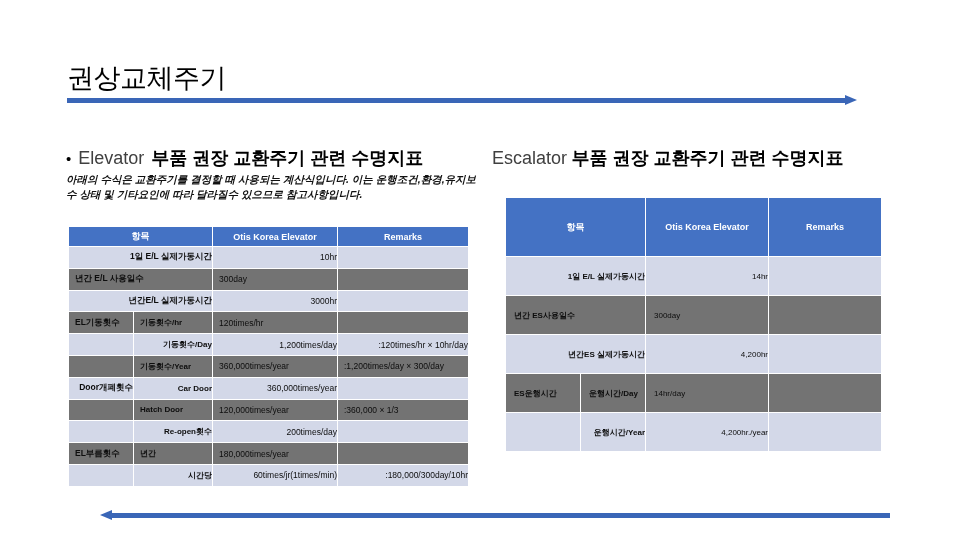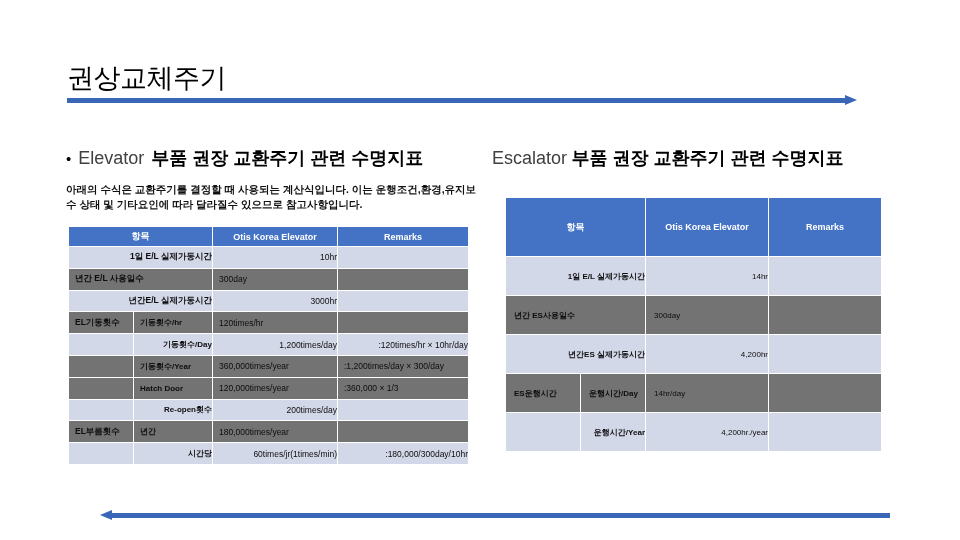--- a/index.html
+++ b/index.html
@@ -60,23 +60,24 @@
   .bullet-dot{font-size:15px;line-height:1;color:#000;}
   .h-light{font-size:18px;color:#404040;font-weight:400;}
   .h-bold{font-size:18px;color:#000;font-weight:bold;}
 
   .right-heading{
     position:absolute;left:492px;top:146px;
     white-space:nowrap;
   }
 
   .intro{
-    position:absolute;left:66px;top:182px;width:412px;
+    position:absolute;left:66px;top:172px;width:412px;
     font-size:10.5px;line-height:1.45;color:#111;
     font-weight:bold;
+    font-style:italic;
   }
 
   
   table{border-collapse:collapse;border-spacing:0;}
   .tbl{position:absolute;table-layout:fixed;}
   .tbl th{
     background:#4472C4;color:#ffffff;
     font-size:9px;font-weight:bold;text-align:center;
     border:1px solid #ffffff;
     padding:0;
@@ -170,20 +171,26 @@
           <td class="sub">기동횟수/Day</td>
           <td>1,200times/day</td>
           <td>:120times/hr × 10hr/day</td>
         </tr>
         <tr class="even">
           <td class="lbl"></td>
           <td class="sub">기동횟수/Year</td>
           <td>360,000times/year</td>
           <td>:1,200times/day × 300/day</td>
         </tr>
+        <tr class="odd">
+          <td class="lbl">Door개폐횟수</td>
+          <td class="sub">Car Door</td>
+          <td>360,000times/year</td>
+          <td></td>
+        </tr>
         <tr class="even">
           <td class="lbl"></td>
           <td class="sub">Hatch Door</td>
           <td>120,000times/year</td>
           <td>:360,000 × 1/3</td>
         </tr>
         <tr class="odd">
           <td class="lbl"></td>
           <td class="sub">Re-open횟수</td>
           <td>200times/day</td>

